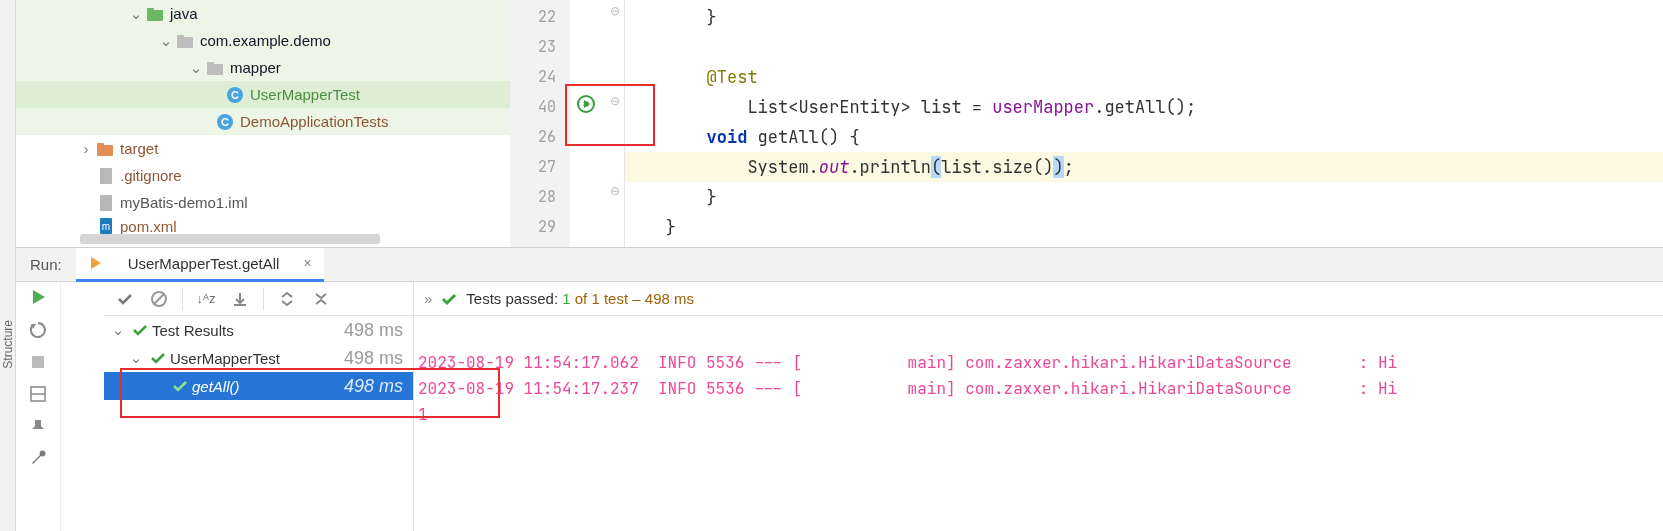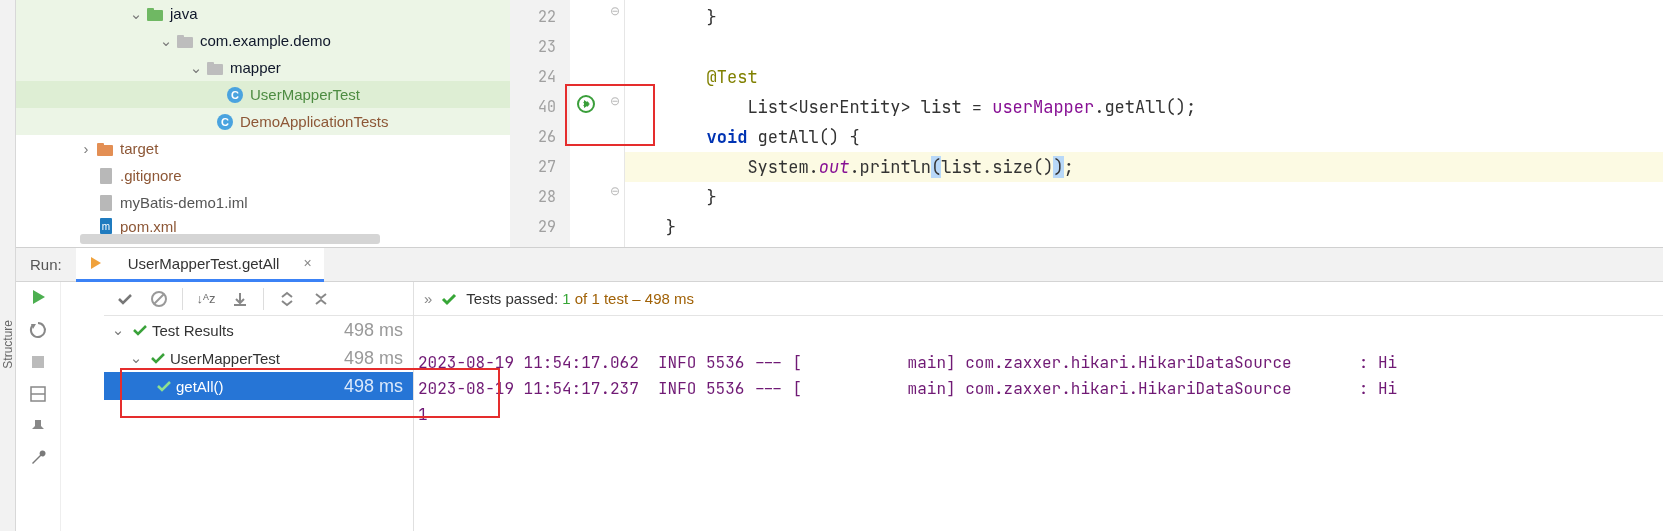--- a/index.html
+++ b/index.html
@@ -94,21 +94,21 @@
   .tree2-row { height:28px; display:flex; align-items:center; justify-content:space-between; padding:0 10px 0 4px;}
   .tree2-row.sel { background:#2675d6; color:#fff; }
   .ms { color:#999; font-size:18px; }
   .tree2-row.sel .ms { color:#dbe9fb; }
   .tree2-left { display:flex; align-items:center; gap:4px; }
 
   .console { flex:1; display:flex; flex-direction:column; }
   .console-head { height:34px; display:flex; align-items:center; gap:8px; padding:0 10px; border-bottom:1px solid #e4e4e4; font-size:15px;}
   .pass-green { color:#37a637; }
   .head-dim { color:#a16207; }
-  .console-out { flex:1; padding:8px 4px; font-size:16px; line-height:26px; color:#701a75; white-space:pre; overflow:hidden;}
+  .console-out { flex:1; padding:8px 4px; font-size:16px; line-height:26px; color:#ec4899; white-space:pre; overflow:hidden;}
   .redbox2 { position:absolute; border:2px solid #e52d2d; left:104px; top:120px; width:380px; height:50px; pointer-events:none;}
 </style>
 </head>
 <body>
 
 <div class="stripe-left">
   <span class="vtxt">Structure</span>
 </div>
 
 <div class="top">
@@ -304,21 +304,21 @@
         <div class="tree2-row" style="padding-left:22px;">
           <span class="tree2-left">
             <span class="tr-chev">⌄</span>
             <svg width="16" height="16">
                 <path d="M2 8 l4 4 l8 -8" stroke="#3aa23a" stroke-width="2.5" fill="none"></path>
               </svg>
             <span>UserMapperTest</span>
           </span>
           <span class="ms">498 ms</span>
         </div>
-        <div class="tree2-row sel" style="padding-left:52px;">
+        <div class="tree2-row sel" style="padding-left:68px;font-style:italic;">
           <span class="tree2-left">
             <svg width="16" height="16">
                 <path d="M2 8 l4 4 l8 -8" stroke="#8fe08f" stroke-width="2.5" fill="none"></path>
               </svg>
             <span>getAll()</span>
           </span>
           <span class="ms">498 ms</span>
         </div>
       </div>
     </div>

